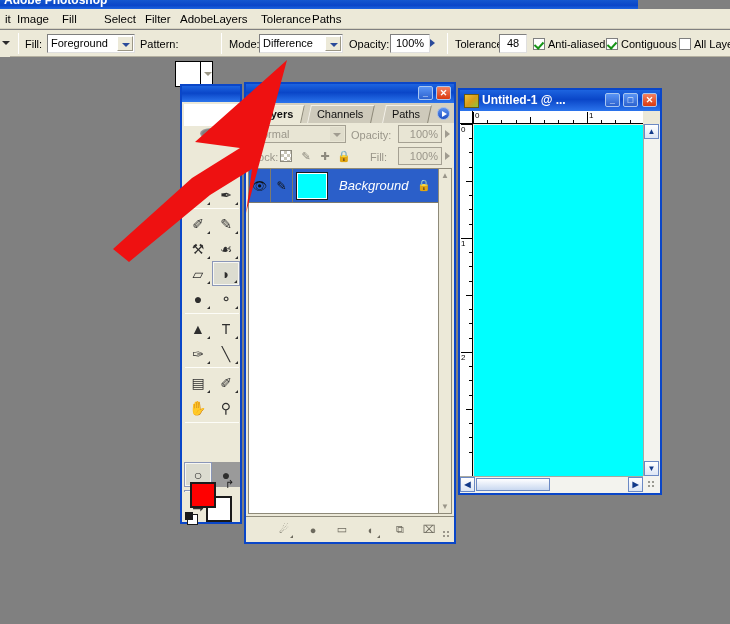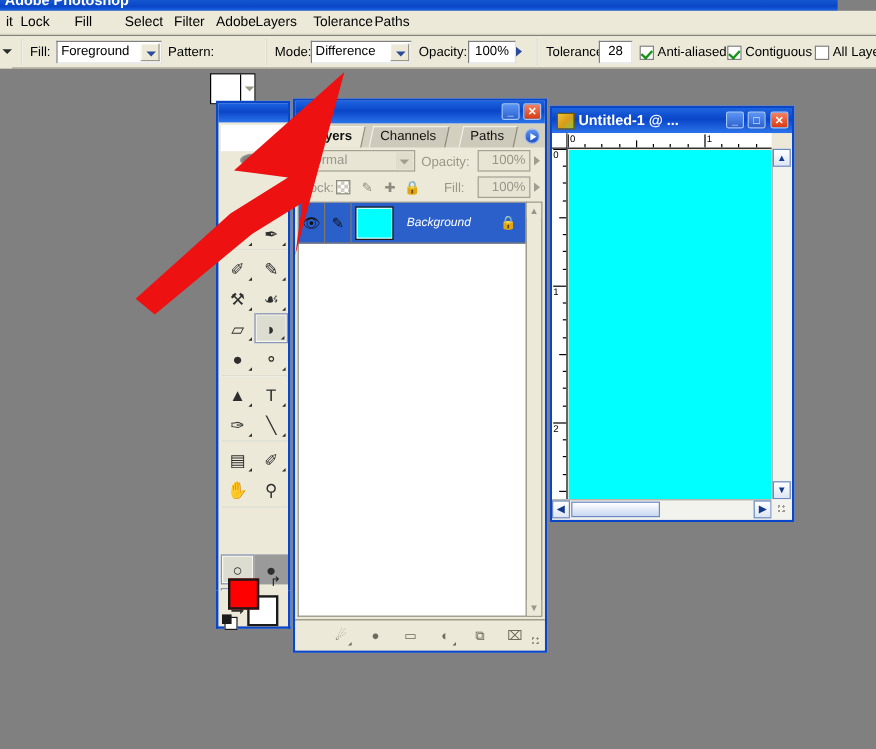--- a/index.html
+++ b/index.html
@@ -6,21 +6,21 @@
   html, body {
     margin: 0; padding: 0;
     width: 730px; height: 624px;
     overflow: hidden;
     font-family: "Liberation Sans", sans-serif;
   }
   body { background: #808080; position: relative; }
 
   
   #app-titlebar {
-    position: absolute; left: 0; top: 0; width: 698px; height: 9px;
+    position: absolute; left: 0; top: 0; width: 638px; height: 9px;
     background: linear-gradient(to bottom, #1457cf 0%, #0a46c8 60%, #1d64e0 100%);
     overflow: hidden;
   }
   #app-title-text {
     position: absolute; left: 4px; top: -7px;
     color: #ffffff; font-size: 12px; font-weight: bold;
     white-space: nowrap; line-height: 14px;
   }
 
   
@@ -312,21 +312,21 @@
   .layer-brush {
     width: 22px; height: 34px; display:flex;align-items:center;justify-content:center;
     border-right: 1px solid #7d7a6d; font-size: 12px; color: #111;
   }
   .layer-thumb {
     width: 30px; height: 26px; margin-left: 4px;
     background: #00ffff; border: 1px solid #ffffff;
     outline: 1px solid #1a1a1a;
   }
   .layer-name {
-    margin-left: 12px; color: #ffffff; font-size: 10px;
+    margin-left: 12px; color: #ffffff; font-size: 13px;
     font-style: italic; flex: 1; white-space: nowrap;
   }
   .layer-lock { margin-right: 8px; font-size: 11px; color: #111; }
   #layer-scroll {
     position: absolute; right: 2px; top: 45px; width: 14px; bottom: 28px;
     background: #ece9d8; border: 1px solid #8e8a79;
   }
   .scroll-btn {
     position: absolute; left: 0; width: 12px; height: 13px;
     background: #ece9d8;
@@ -350,21 +350,21 @@
   #layers-grip {
     position:absolute; right:2px; bottom:2px; width:10px;height:10px;
     background:
       radial-gradient(circle at 2px 2px, #9a968a 1px, transparent 1px),
       radial-gradient(circle at 6px 2px, #9a968a 1px, transparent 1px),
       radial-gradient(circle at 2px 6px, #9a968a 1px, transparent 1px),
       radial-gradient(circle at 6px 6px, #9a968a 1px, transparent 1px);
   }
 
   
-  #doc-win { left: 458px; top: 88px; width: 204px; height: 347px; }
+  #doc-win { left: 458px; top: 88px; width: 204px; height: 407px; }
   #doc-win .win-title { height: 21px; padding-left: 22px; line-height: 21px; font-size: 12px; }
   #doc-icon {
     position: absolute; left: 4px; top: 4px; width: 15px; height: 14px;
     background: linear-gradient(135deg,#f0c33a 0%, #d99b18 50%, #8cc63f 100%);
     border: 1px solid #6a5a12;
   }
   #doc-inner {
     position: absolute; left: 0; top: 21px; right: 0; bottom: 0;
     background: #ece9d8;
   }
@@ -432,21 +432,21 @@
 </style>
 </head>
 <body>
 
 <div id="app-titlebar">
   <div id="app-title-text">Adobe Photoshop</div>
 </div>
 
 <div id="menubar">
   <div class="menu-item" style="left:0px">it</div>
-  <div class="menu-item" style="left:12px">Lock</div>
+  <div class="menu-item" style="left:12px">Image</div>
   <div class="menu-item" style="left:57px">Fill</div>
   <div class="menu-item" style="left:99px">Select</div>
   <div class="menu-item" style="left:140px">Filter</div>
   <div class="menu-item" style="left:175px">Adobe</div>
   <div class="menu-item" style="left:208px">Layers</div>
   <div class="menu-item" style="left:256px">Tolerance</div>
   <div class="menu-item" style="left:307px">Paths</div>
 </div>
 
 <div id="optionsbar">
@@ -474,21 +474,21 @@
     <span class="combo-arrow"></span>
   </div>
 
   <div class="opt-label" style="left:349px">Opacity:</div>
   <div class="numbox" style="left:390px; width:40px">100%</div>
   <div class="spin-arrow" style="left:427px"></div>
 
   <div class="opt-sep" style="left:447px"></div>
 
   <div class="opt-label" style="left:455px">Tolerance:</div>
-  <div class="numbox" style="left:499px; width:28px">28</div>
+  <div class="numbox" style="left:499px; width:28px">48</div>
 
   <div class="checkbox checked" style="left:533px"></div>
   <div class="opt-label" style="left:548px">Anti-aliased</div>
 
   <div class="checkbox checked" style="left:606px"></div>
   <div class="opt-label" style="left:621px">Contiguous</div>
 
   <div class="checkbox" style="left:679px"></div>
   <div class="opt-label" style="left:694px">All Layers</div>
 </div>

